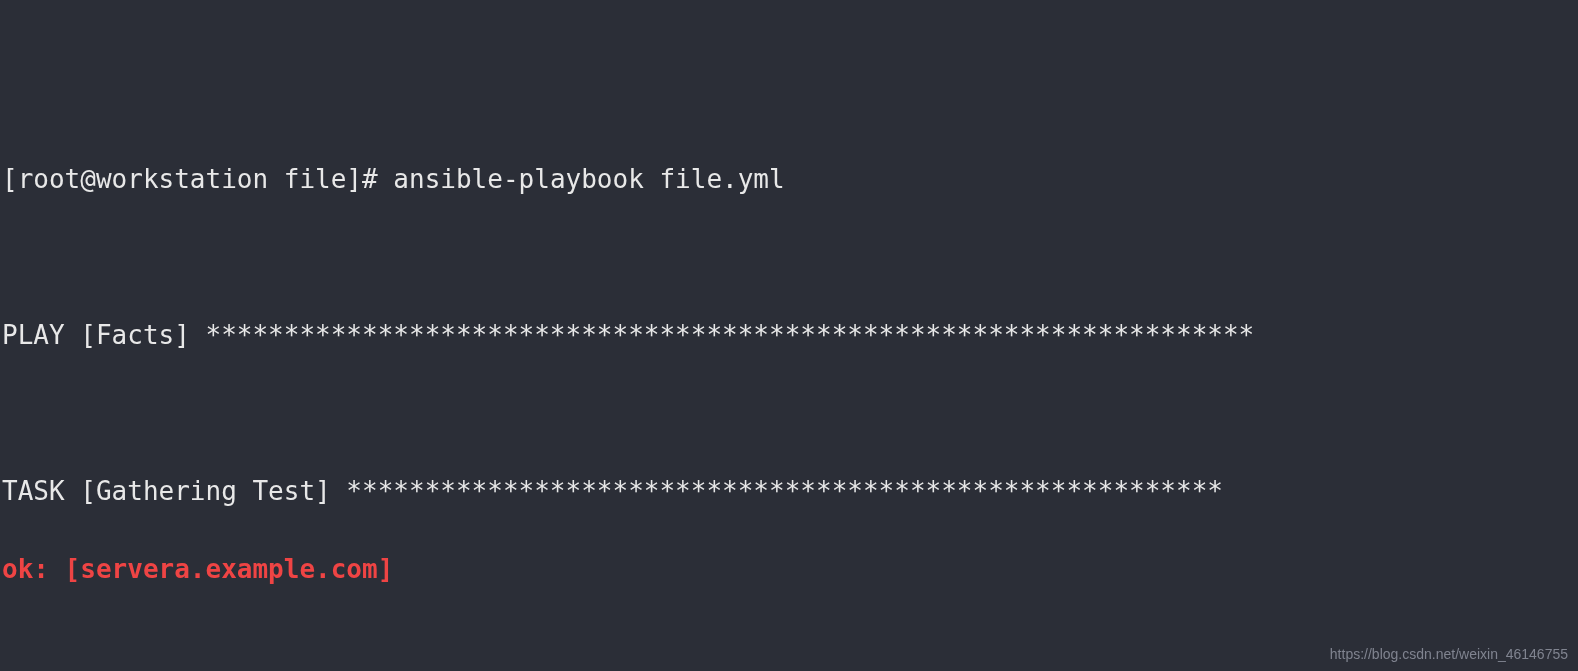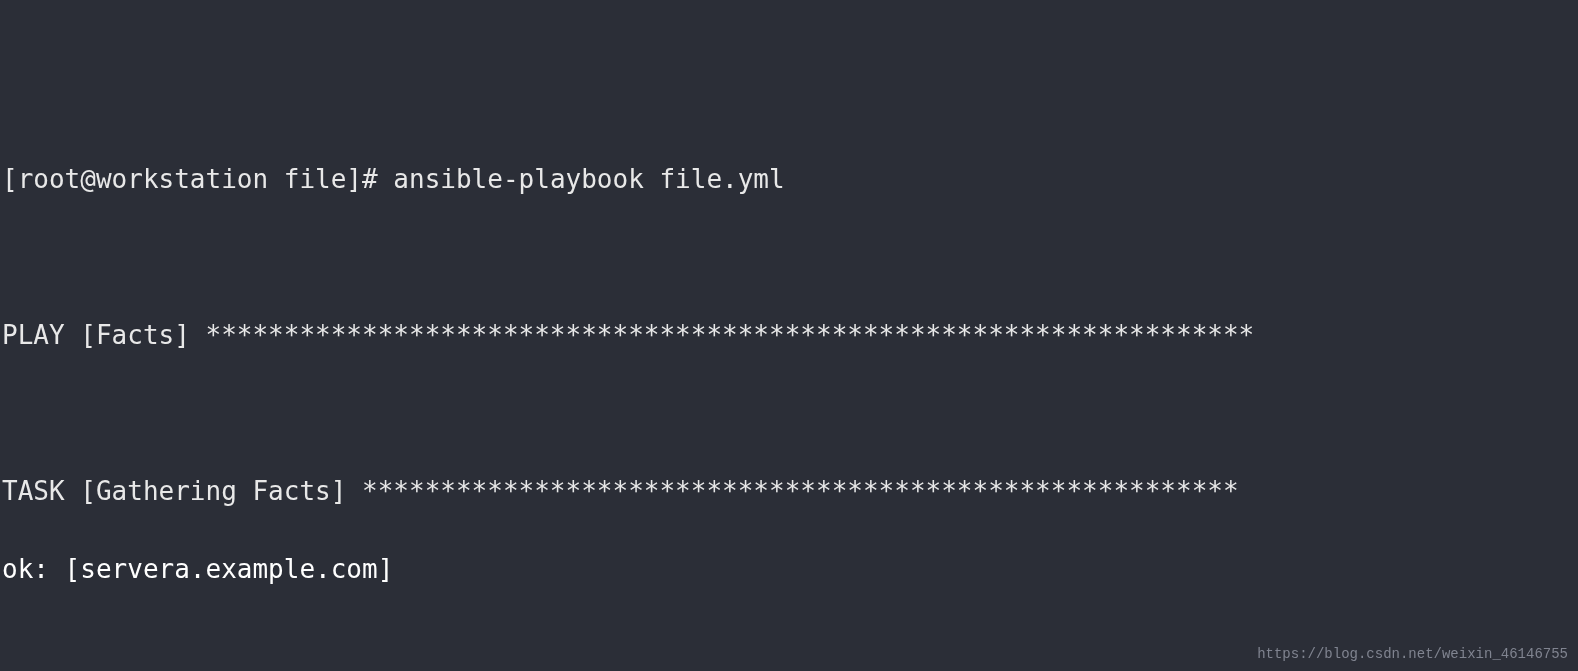--- a/index.html
+++ b/index.html
@@ -15,45 +15,46 @@
       line-height: 1.5;
       padding: 4px 2px;
       width: 1578px;
       height: 671px;
       overflow: hidden;
       position: relative;
       white-space: pre-wrap;
       word-break: break-all;
     }
     .green {
-      color: #ffffff;
+      color: #ef4444;
+      font-weight: bold;
     }
     .watermark {
       position: absolute;
       bottom: 6px;
       right: 10px;
       font-size: 14px;
       color: #808490;
-      font-family: Liberation Mono, monospace;
+      font-family: Liberation Sans, sans-serif;
       white-space: nowrap;
     }
     .line {
       display: block;
     }
   </style>
 </head>
 <body>
 
 
 
 <span class="line"><span>[root@workstation file]# </span><span>ansible-playbook file.yml</span></span>
 <span class="line"> </span>
 <span class="line">PLAY [Facts] *******************************************************************</span>
 <span class="line"> </span>
-<span class="line">TASK [Gathering Facts] ********************************************************</span>
+<span class="line">TASK [Gathering Test] ********************************************************</span>
 <span class="line green">ok: [servera.example.com]</span>
 <span class="line"> </span>
 
 
 
 
 
 
 <div class="watermark">https://blog.csdn.net/weixin_46146755</div>
 

